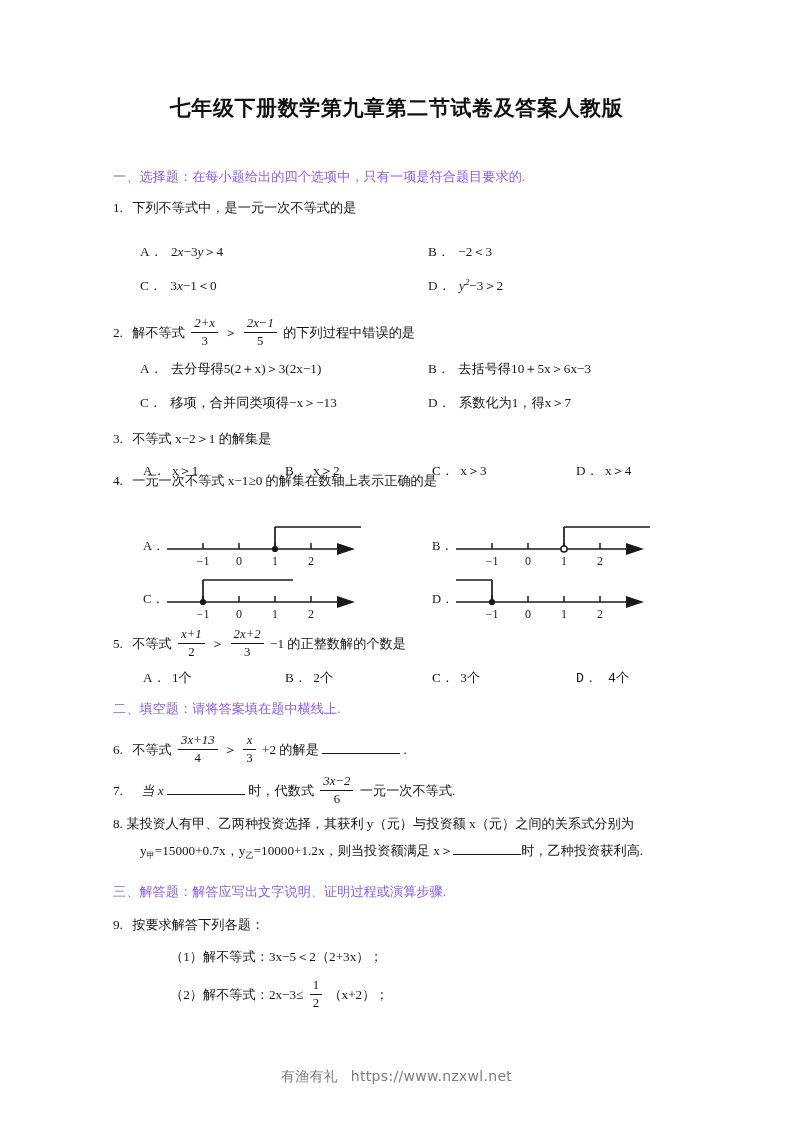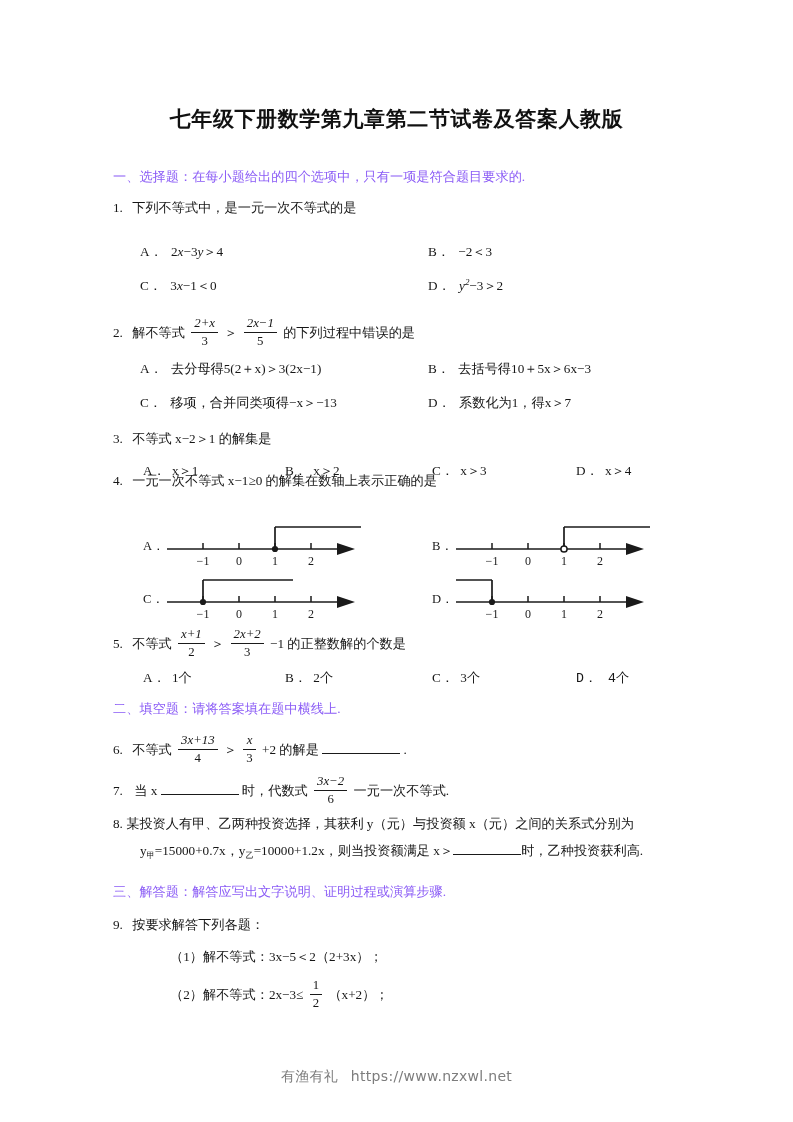--- a/index.html
+++ b/index.html
@@ -20,21 +20,21 @@
     position: absolute;
     left: 0; top: 0;
     width: 793px;
     height: 1122px;
   }
 
   
   .doc-title {
     position: absolute;
     left: 0;
-    top: 105px;
+    top: 94px;
     width: 793px;
     text-align: center;
     font-size: 21px;
     font-weight: bold;
     letter-spacing: 0.6px;
     font-family: Liberation Serif, serif;
     color: #111;
   }
   .sec-head {
     position: absolute;
@@ -347,21 +347,21 @@
       <span class="num mi">x</span>
       <span class="den mn">3</span>
     </span>
     <span>+2 的解是</span>
     <span class="blank"></span>
     <span>.</span>
   </div>
 
   <div class="qnum" style="top:776px;">
     <span>7.</span>
-    <span style="margin-left:8px;">当 x</span>
+    <span style="margin-left:15px;font-style:italic;">当 x</span>
     <span class="blank"></span>
     <span>时，代数式</span>
     <span class="frac">
       <span class="num mi">3x−2</span>
       <span class="den mn">6</span>
     </span>
     <span>一元一次不等式.</span>
   </div>
 
   <div class="qnum" style="top:815px;">

